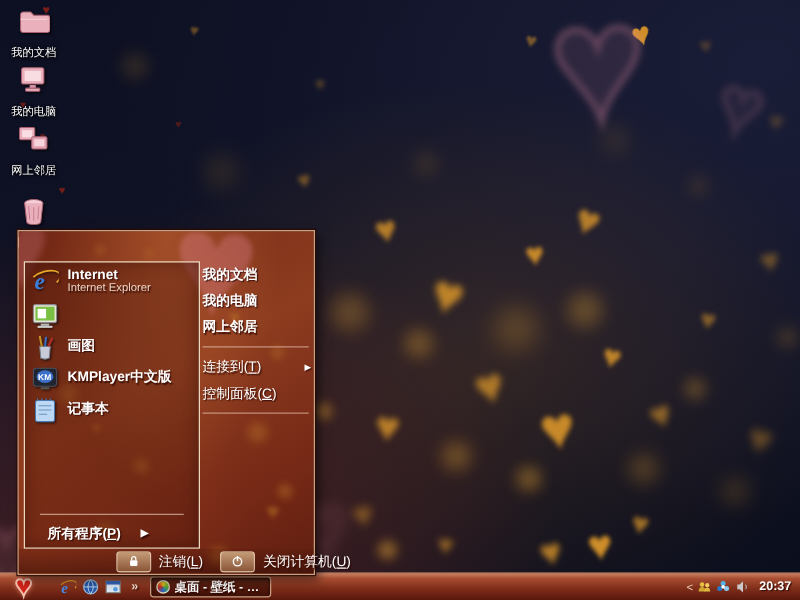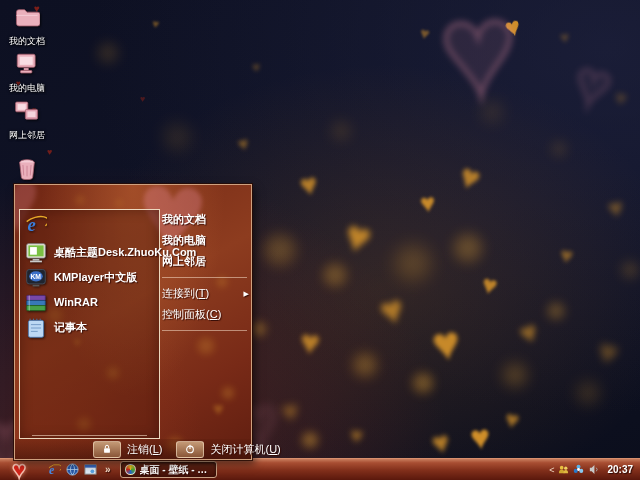--- a/index.html
+++ b/index.html
@@ -192,60 +192,64 @@
         <span class="gheart" style="left: 58px; top: 150px; font-size: 14px; filter: blur(2px); opacity: 0.3;">♥</span>
         <span class="gheart" style="left: 168px; top: 62px; font-size: 16px; filter: blur(2px); opacity: 0.35;">♥</span>
       </div>
     <div id="menu-left-panel">
       <div id="menu-left-items">
           <div class="mi first">
             <span class="mi-ic"><svg viewBox="0 0 26 26">
                 <text x="3" y="20" font-size="22" font-style="italic" font-weight="bold" fill="#3a7edb" font-family="Liberation Serif,serif">e</text>
                 <path d="M2 9 A 12 6 -18 1 1 24 14" fill="none" stroke="#e8a828" stroke-width="1.6"></path>
               </svg></span>
+            <span class="mi-tx">Internet<span class="mi-sub">Internet Explorer</span></span>
           </div>
           <div class="mi">
             <span class="mi-ic"><svg viewBox="0 0 26 26">
                 <rect x="2" y="2" width="22" height="17" rx="2" fill="#e8e4da" stroke="#888"></rect>
                 <rect x="4" y="4" width="18" height="13" fill="#7ac043"></rect>
                 <rect x="6" y="6" width="8" height="9" fill="#fff"></rect>
                 <rect x="9" y="20" width="8" height="2" fill="#bbb"></rect>
                 <rect x="6" y="22" width="14" height="2" fill="#ccc"></rect>
               </svg></span>
-            <span class="mi-tx">桌酷主题Desk.ZhuoKu.Com</span>
+          </div>
+          <div class="mi">
+            <span class="mi-ic"><svg viewBox="0 0 26 26">
+                <path d="M8 12h10l-1 11q-4 2-8 0z" fill="#c8ccd8" stroke="#78808e"></path>
+                <path d="M10 12L8 2" stroke="#c09028" stroke-width="2"></path>
+                <path d="M13 12l1-9" stroke="#3868c0" stroke-width="2"></path>
+                <path d="M16 12l4-8" stroke="#b03028" stroke-width="2"></path>
+              </svg></span>
+            <span class="mi-tx">画图</span>
           </div>
           <div class="mi">
             <span class="mi-ic"><svg viewBox="0 0 26 26">
                 <rect x="2" y="3" width="22" height="17" rx="3" fill="#20242e" stroke="#4a5260"></rect>
                 <ellipse cx="13" cy="11" rx="8" ry="6" fill="#3c70c8"></ellipse>
                 <text x="6.5" y="14" font-size="8" font-weight="bold" fill="#fff">KM</text>
                 <rect x="9" y="21" width="8" height="2" fill="#555"></rect>
               </svg></span>
             <span class="mi-tx">KMPlayer中文版</span>
           </div>
           <div class="mi">
             <span class="mi-ic"><svg viewBox="0 0 26 26">
-                <rect x="2" y="4" width="22" height="6" rx="1" fill="#7848a8" stroke="#4a2870"></rect>
-                <rect x="2" y="10" width="22" height="6" rx="1" fill="#3878b8" stroke="#1a4878"></rect>
-                <rect x="2" y="16" width="22" height="6" rx="1" fill="#48a048" stroke="#206020"></rect>
-                <path d="M5 4v18" stroke="#fff" opacity=".5"></path>
-              </svg></span>
-            <span class="mi-tx">WinRAR</span>
-          </div>
-          <div class="mi">
-            <span class="mi-ic"><svg viewBox="0 0 26 26">
                 <rect x="4" y="4" width="18" height="20" rx="2" fill="#bcd8f4" stroke="#4a78b0"></rect>
                 <path d="M7 9h12M7 13h12M7 17h8" stroke="#6a92c0" fill="none"></path>
                 <path d="M6 4V2M10 4V2M14 4V2M18 4V2" stroke="#4a78b0"></path>
               </svg></span>
             <span class="mi-tx">记事本</span>
           </div>
         </div>
       <div class="lp-spacer"></div>
       <div class="lp-sep"></div>
+      <div id="all-programs">
+          <span>所有程序(<u>P</u>)</span>
+          <span class="ap-arrow">▶</span>
+        </div>
     </div>
     <div id="menu-right-col">
         <div class="ri b">
           <span>我的文档</span>
         </div>
         <div class="ri b">
           <span>我的电脑</span>
         </div>
         <div class="ri b">
           <span>网上邻居</span>

